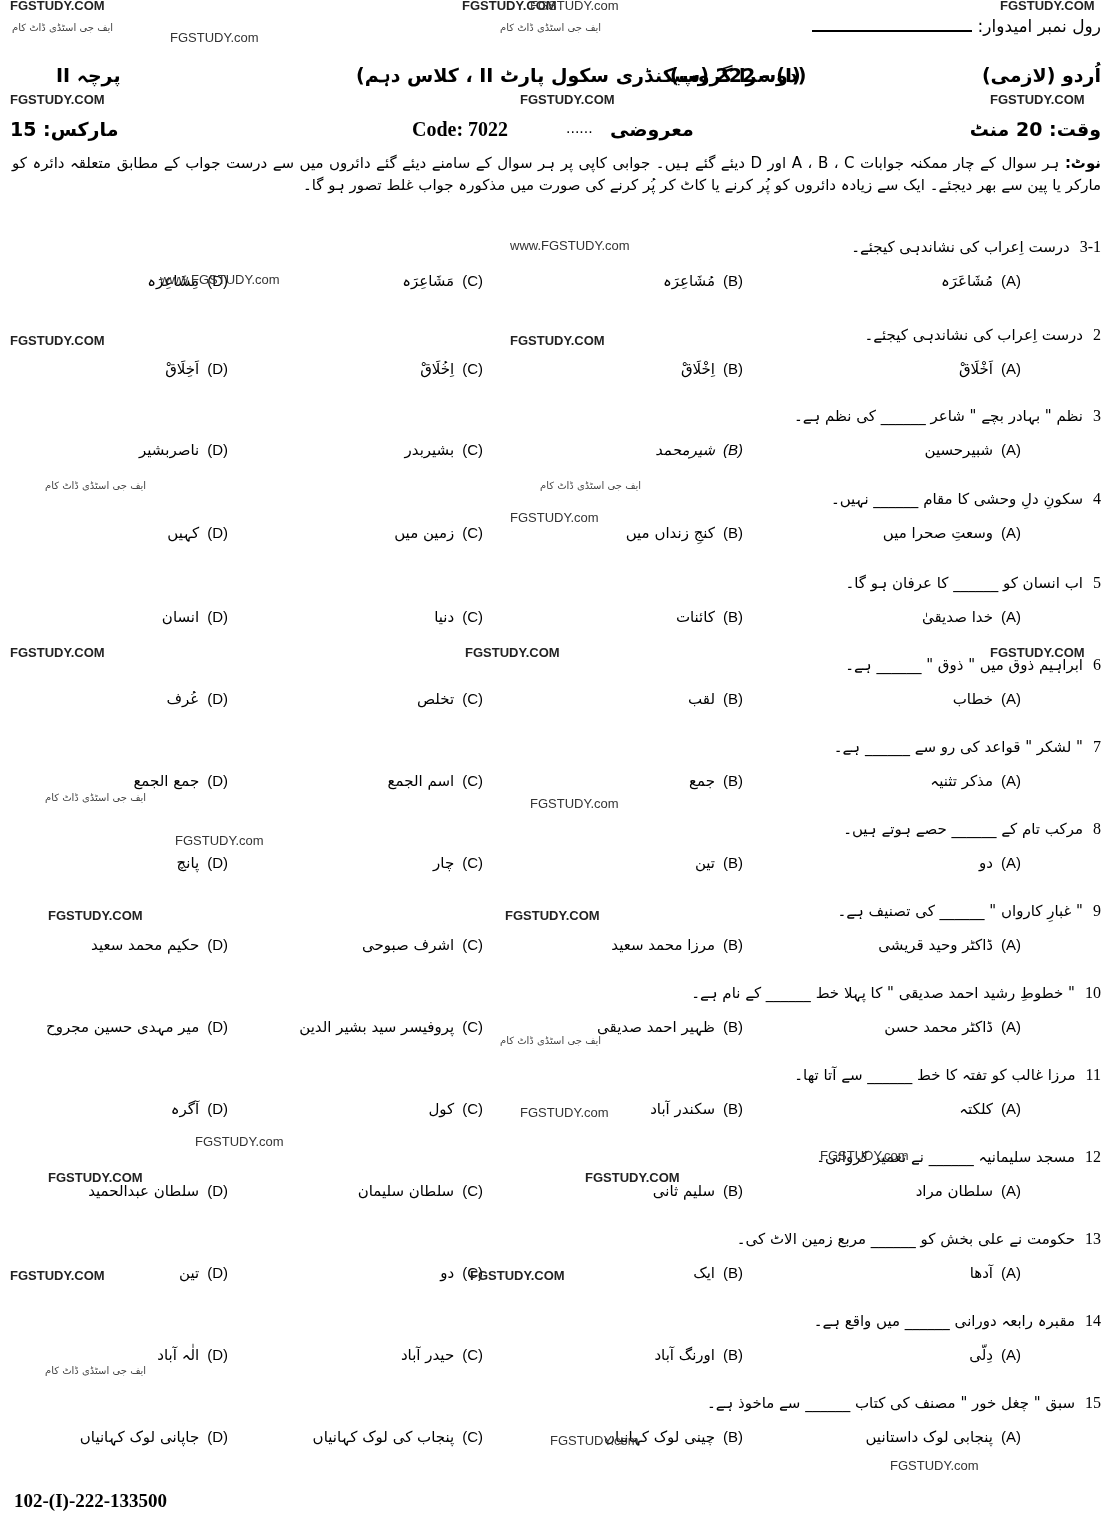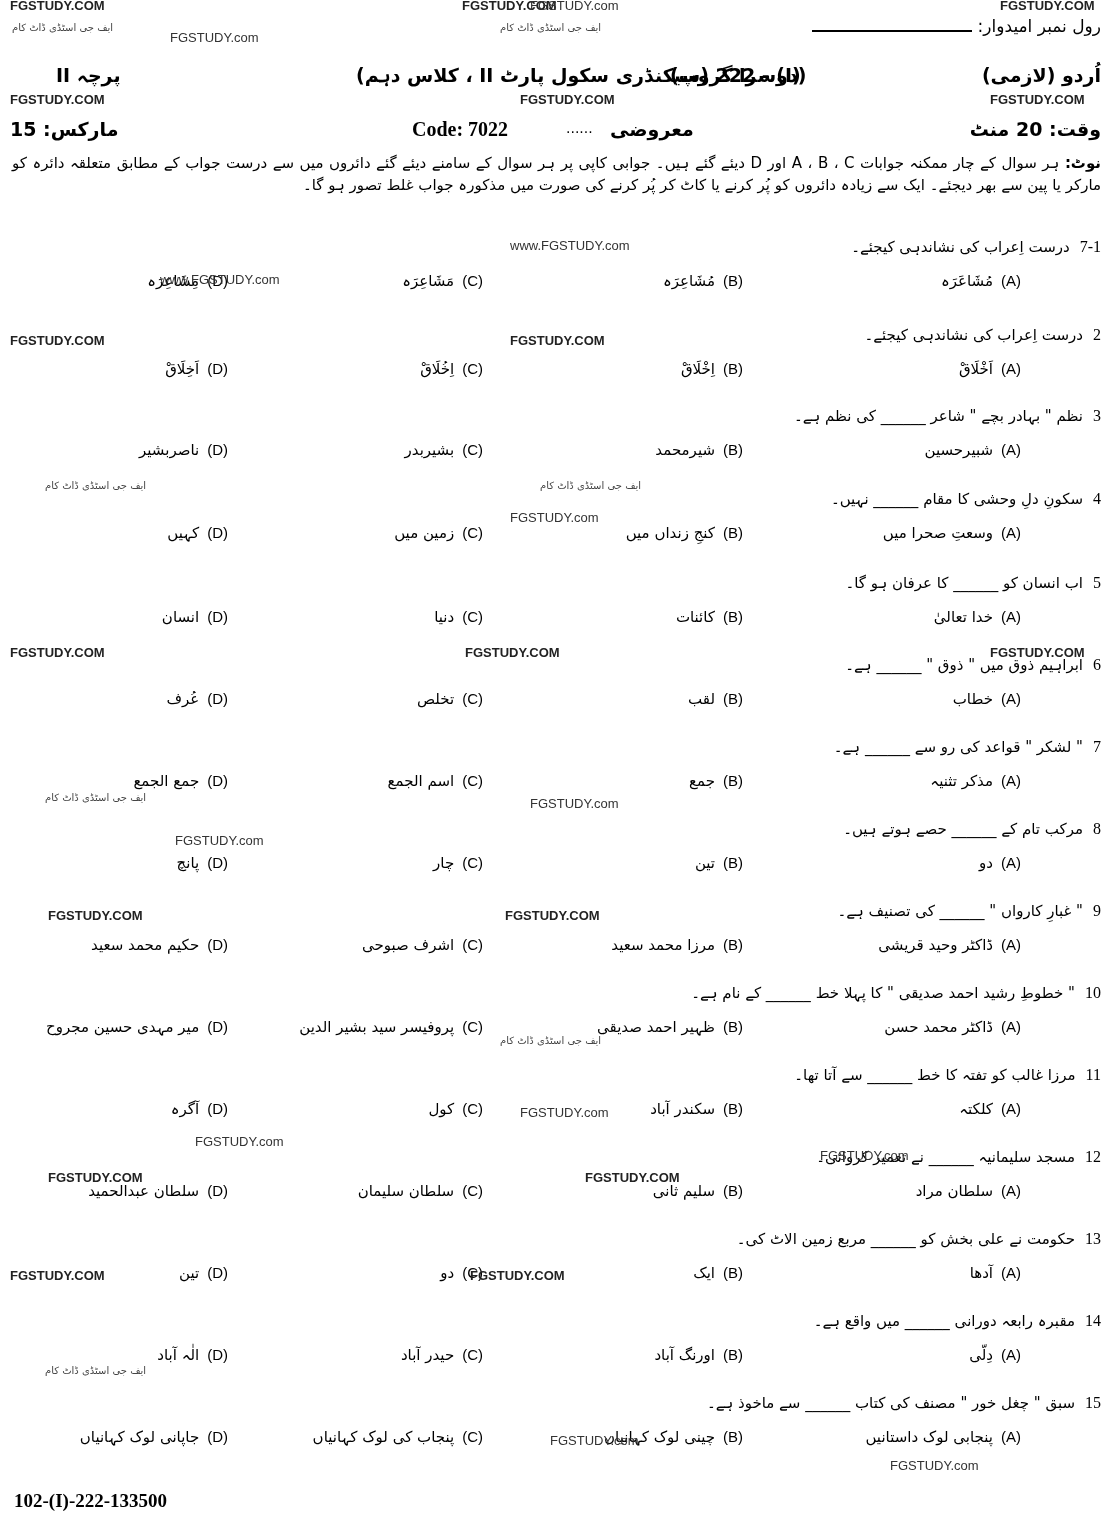--- a/index.html
+++ b/index.html
@@ -52,42 +52,42 @@
 <div class="abs code" style="left:412px;top:118px;">Code: 7022</div>
 <div class="abs urdu hdr" style="left:10px;top:118px;">مارکس: 15</div>
 
 <div class="abs note" style="left:12px;right:12px;top:152px;white-space:normal;">
   <b>نوٹ:</b>
   <span>ہر سوال کے چار ممکنہ جوابات A ، B ، C اور D دیئے گئے ہیں۔ جوابی کاپی پر ہر سوال کے سامنے دیئے گئے دائروں میں سے درست جواب کے مطابق متعلقہ دائرہ کو مارکر یا پین سے بھر دیجئے۔ ایک سے زیادہ دائروں کو پُر کرنے یا کاٹ کر پُر کرنے کی صورت میں مذکورہ جواب غلط تصور ہو گا۔</span>
 </div>
 <div class="wm" style="left:510px;top:238px;">www.FGSTUDY.com</div>
 
 <div id="qs">
-    <div class="q" style="top: 238px;"><span class="num" style="direction: ltr; display: inline-block;">7-1</span><span>درست اِعراب کی نشاندہی کیجئے۔</span></div>
+    <div class="q" style="top: 238px;"><span class="num" style="direction: ltr; display: inline-block;">3-1</span><span>درست اِعراب کی نشاندہی کیجئے۔</span></div>
     <div class="opt" style="top: 272px; right: 92px;"><span class="lbl" style="direction: ltr; unicode-bidi: isolate;">(A)</span><span>مُشَاعَرَہ</span></div>
     <div class="opt" style="top: 272px; right: 370px;"><span class="lbl" style="direction: ltr; unicode-bidi: isolate;">(B)</span><span>مُشَاعِرَہ</span></div>
     <div class="opt" style="top: 272px; right: 630px;"><span class="lbl" style="direction: ltr; unicode-bidi: isolate;">(C)</span><span>مَشَاعِرَہ</span></div>
     <div class="opt" style="top: 272px; right: 885px;"><span class="lbl" style="direction: ltr; unicode-bidi: isolate;">(D)</span><span>مِشَاعِرَہ</span></div>
     <div class="q" style="top: 326px;"><span class="num" style="direction: ltr; display: inline-block;">2</span><span>درست اِعراب کی نشاندہی کیجئے۔</span></div>
     <div class="opt" style="top: 360px; right: 92px;"><span class="lbl" style="direction: ltr; unicode-bidi: isolate;">(A)</span><span>اَخْلَاقْ</span></div>
     <div class="opt" style="top: 360px; right: 370px;"><span class="lbl" style="direction: ltr; unicode-bidi: isolate;">(B)</span><span>اِخْلَاقْ</span></div>
     <div class="opt" style="top: 360px; right: 630px;"><span class="lbl" style="direction: ltr; unicode-bidi: isolate;">(C)</span><span>اِخُلَاقْ</span></div>
     <div class="opt" style="top: 360px; right: 885px;"><span class="lbl" style="direction: ltr; unicode-bidi: isolate;">(D)</span><span>اَخِلَاقْ</span></div>
     <div class="q" style="top: 407px;"><span class="num" style="direction: ltr; display: inline-block;">3</span><span>نظم " بہادر بچے " شاعر ______ کی نظم ہے۔</span></div>
     <div class="opt" style="top: 441px; right: 92px;"><span class="lbl" style="direction: ltr; unicode-bidi: isolate;">(A)</span><span>شبیرحسین</span></div>
-    <div class="opt" style="top: 441px; right: 370px;"><span class="lbl" style="direction: ltr; unicode-bidi: isolate;">(B)</span><span>شیرمحمد</span></div>
+    <div class="opt" style="top: 441px; right: 370px; font-style: italic;"><span class="lbl" style="direction: ltr; unicode-bidi: isolate;">(B)</span><span>شیرمحمد</span></div>
     <div class="opt" style="top: 441px; right: 630px;"><span class="lbl" style="direction: ltr; unicode-bidi: isolate;">(C)</span><span>بشیربدر</span></div>
     <div class="opt" style="top: 441px; right: 885px;"><span class="lbl" style="direction: ltr; unicode-bidi: isolate;">(D)</span><span>ناصربشیر</span></div>
     <div class="q" style="top: 490px;"><span class="num" style="direction: ltr; display: inline-block;">4</span><span>سکونِ دلِ وحشی کا مقام ______ نہیں۔</span></div>
     <div class="opt" style="top: 524px; right: 92px;"><span class="lbl" style="direction: ltr; unicode-bidi: isolate;">(A)</span><span>وسعتِ صحرا میں</span></div>
     <div class="opt" style="top: 524px; right: 370px;"><span class="lbl" style="direction: ltr; unicode-bidi: isolate;">(B)</span><span>کنجِ زنداں میں</span></div>
     <div class="opt" style="top: 524px; right: 630px;"><span class="lbl" style="direction: ltr; unicode-bidi: isolate;">(C)</span><span>زمین میں</span></div>
     <div class="opt" style="top: 524px; right: 885px;"><span class="lbl" style="direction: ltr; unicode-bidi: isolate;">(D)</span><span>کہیں</span></div>
     <div class="q" style="top: 574px;"><span class="num" style="direction: ltr; display: inline-block;">5</span><span>اب انسان کو ______ کا عرفان ہو گا۔</span></div>
-    <div class="opt" style="top: 608px; right: 92px;"><span class="lbl" style="direction: ltr; unicode-bidi: isolate;">(A)</span><span>خدا تعالیٰ</span></div>
+    <div class="opt" style="top: 608px; right: 92px;"><span class="lbl" style="direction: ltr; unicode-bidi: isolate;">(A)</span><span>خدا صدیقیٰ</span></div>
     <div class="opt" style="top: 608px; right: 370px; text-align: right;"><span class="lbl" style="direction: ltr; unicode-bidi: isolate;">(B)</span><span>کائنات</span></div>
     <div class="opt" style="top: 608px; right: 630px;"><span class="lbl" style="direction: ltr; unicode-bidi: isolate;">(C)</span><span>دنیا</span></div>
     <div class="opt" style="top: 608px; right: 885px; text-align: right;"><span class="lbl" style="direction: ltr; unicode-bidi: isolate;">(D)</span><span>انسان</span></div>
     <div class="q" style="top: 656px;"><span class="num" style="direction: ltr; display: inline-block;">6</span><span>ابراہیم ذوق میں " ذوق " ______ ہے۔</span></div>
     <div class="opt" style="top: 690px; right: 92px;"><span class="lbl" style="direction: ltr; unicode-bidi: isolate;">(A)</span><span>خطاب</span></div>
     <div class="opt" style="top: 690px; right: 370px; margin-left: 24px;"><span class="lbl" style="direction: ltr; unicode-bidi: isolate;">(B)</span><span>لقب</span></div>
     <div class="opt" style="top: 690px; right: 630px;"><span class="lbl" style="direction: ltr; unicode-bidi: isolate;">(C)</span><span>تخلص</span></div>
     <div class="opt" style="top: 690px; right: 885px;"><span class="lbl" style="direction: ltr; unicode-bidi: isolate;">(D)</span><span>عُرف</span></div>
     <div class="q" style="top: 738px;"><span class="num" style="direction: ltr; display: inline-block;">7</span><span>" لشکر " قواعد کی رو سے ______ ہے۔</span></div>
     <div class="opt" style="top: 772px; right: 92px;"><span class="lbl" style="direction: ltr; unicode-bidi: isolate;">(A)</span><span>مذکر تثنیہ</span></div>

